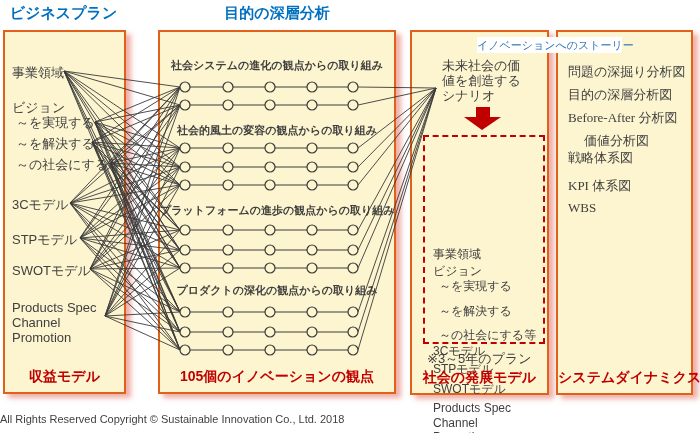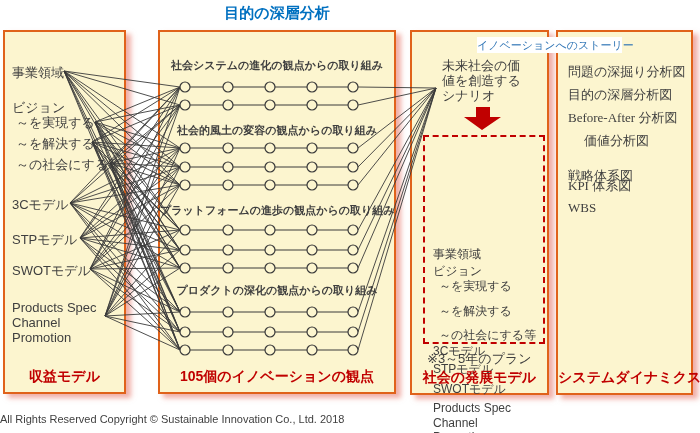--- a/index.html
+++ b/index.html
@@ -25,20 +25,21 @@
   .story-band{position:absolute;left:477px;top:37px;width:145px;height:16px;background:#fff;
        color:var(--story);font-size:11px;line-height:16px;text-align:center;z-index:4;white-space:nowrap;}
   .footer{position:absolute;left:0;top:413px;width:100%;text-align:left;font-size:11px;color:var(--text);}
   #net{position:absolute;left:0;top:0;z-index:6;pointer-events:none;}
 </style>
 </head>
 <body>
 
 <div id="canvas">
 
+  <div class="hdr" style="left:0;width:127px;">ビジネスプラン</div>
   <div class="hdr" style="left:158px;width:238px;">目的の深層分析</div>
 
   <div class="box" style="left:3px;top:30px;width:123px;height:364px;">
     <div id="box1-items">
         <div class="item" style="left: 7px; top: 33px;">事業領域</div>
         <div class="item" style="left: 7px; top: 68px;">ビジョン</div>
         <div class="item" style="left: 11px; top: 83px;">～を実現する</div>
         <div class="item" style="left: 11px; top: 104px;">～を解決する</div>
         <div class="item" style="left: 11px; top: 125px;">～の社会にする等</div>
         <div class="item" style="left: 7px; top: 165px;">3Cモデル</div>
@@ -83,21 +84,21 @@
     <div class="note">※3～5年のプラン</div>
     <div class="bottom-label">社会の発展モデル</div>
   </div>
 
   <div class="box" style="left:556px;top:30px;width:137px;height:365px;font-family:Liberation Serif, serif;">
     <div id="box4-items">
         <div class="item" style="left: 10px; top: 32px;">問題の深掘り分析図</div>
         <div class="item" style="left: 10px; top: 55px;">目的の深層分析図</div>
         <div class="item" style="left: 10px; top: 78px;">Before-After 分析図</div>
         <div class="item" style="left: 10px; top: 101px; margin-left: 16px;">価値分析図</div>
-        <div class="item" style="left: 10px; top: 136px;">戦略体系図</div>
+        <div class="item" style="left: 10px; top: 118px;">戦略体系図</div>
         <div class="item" style="left: 10px; top: 146px;">KPI 体系図</div>
         <div class="item" style="left: 10px; top: 168px;">WBS</div>
       </div>
     <div class="bottom-label">システムダイナミクス</div>
   </div>
 
   <div class="story-band">イノベーションへのストーリー</div>
 
   <div class="footer">All Rights Reserved  Copyright © Sustainable Innovation  Co., Ltd.  2018</div>
 

